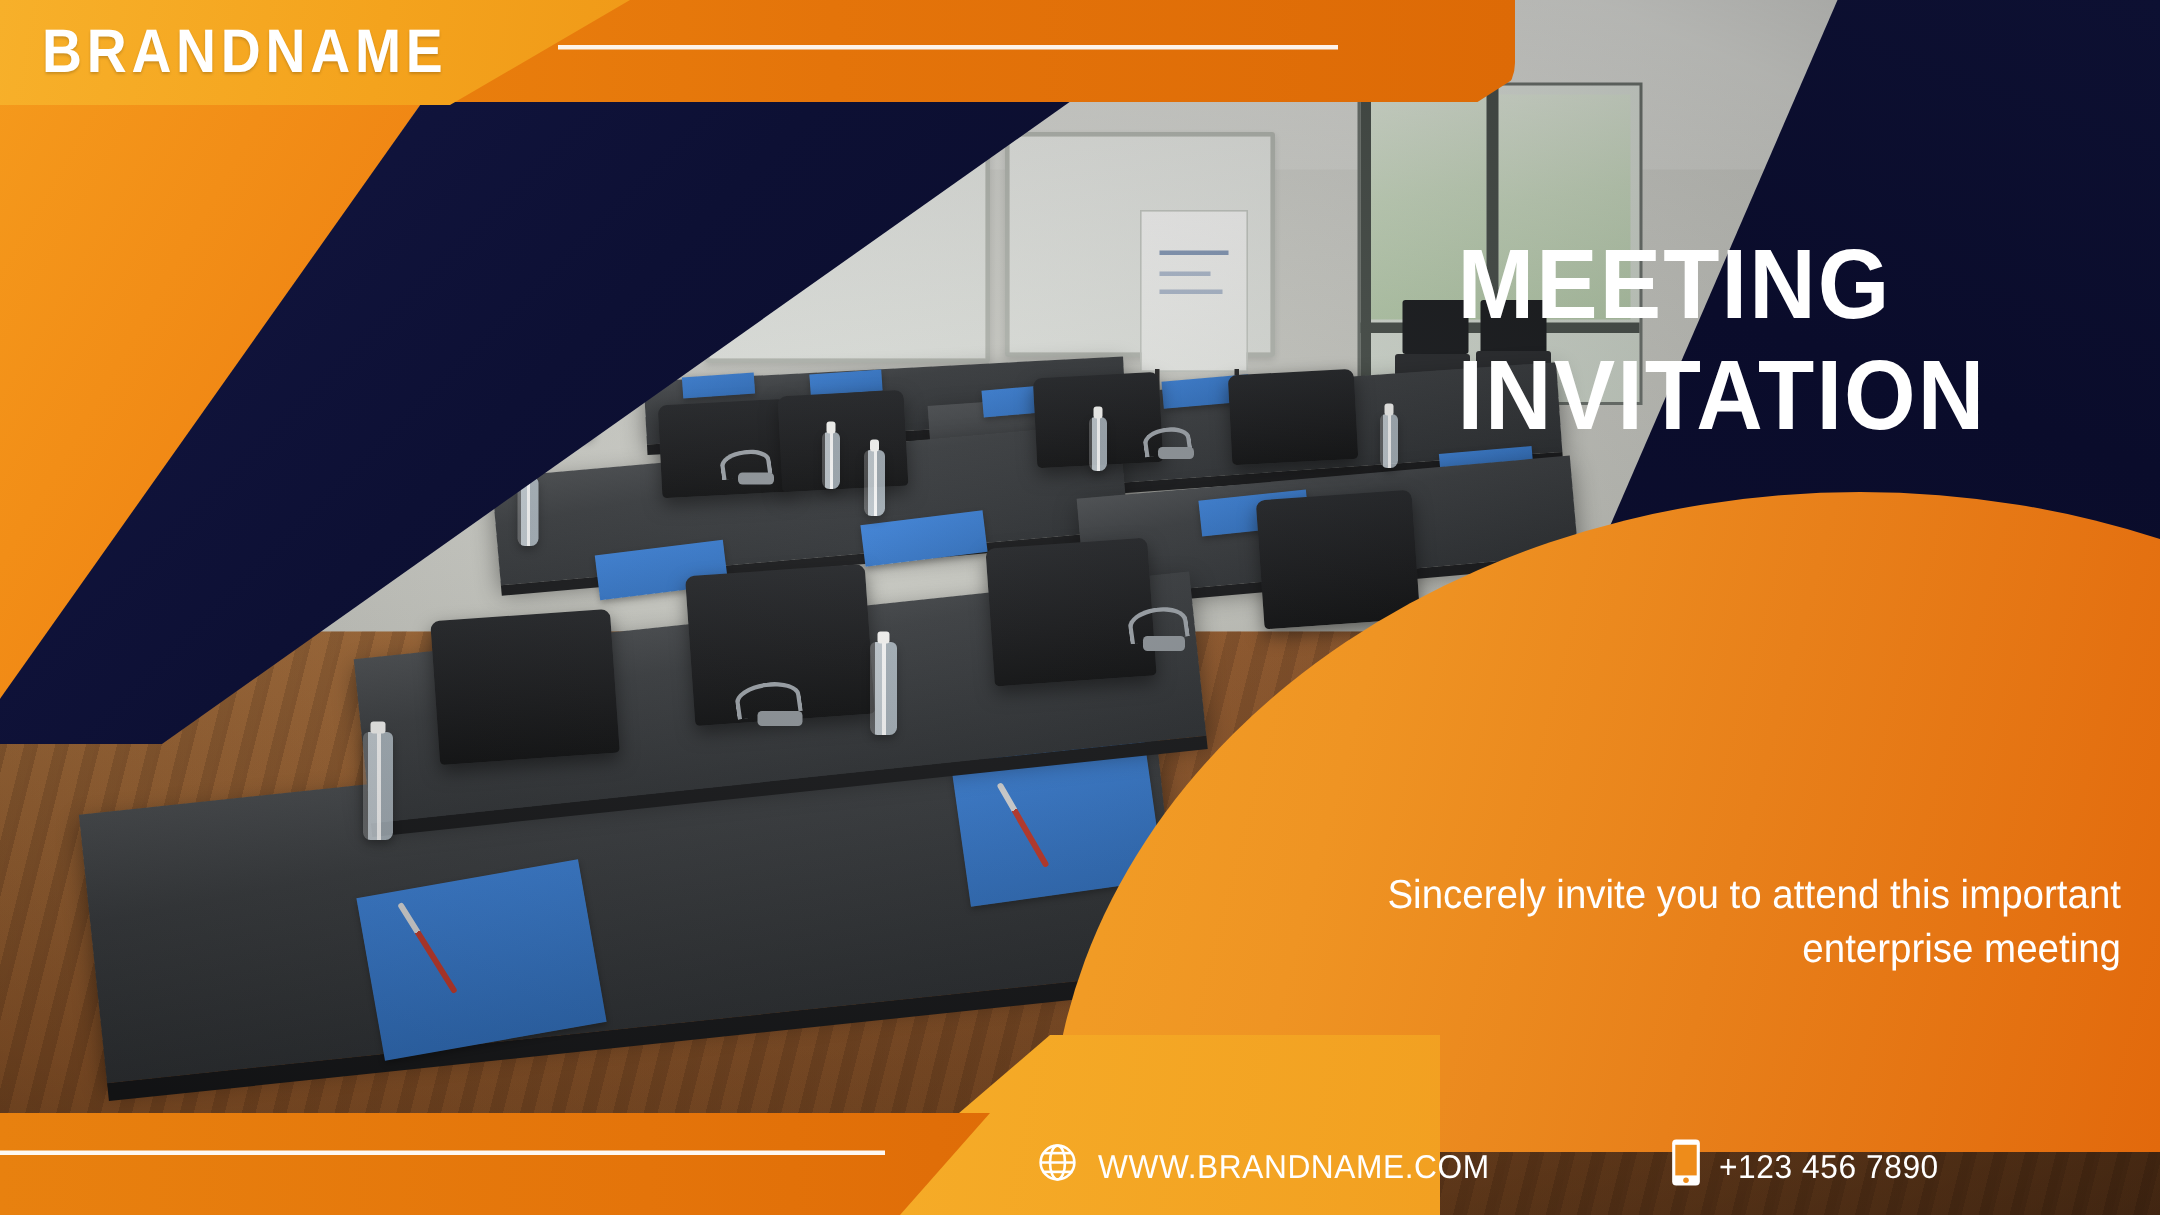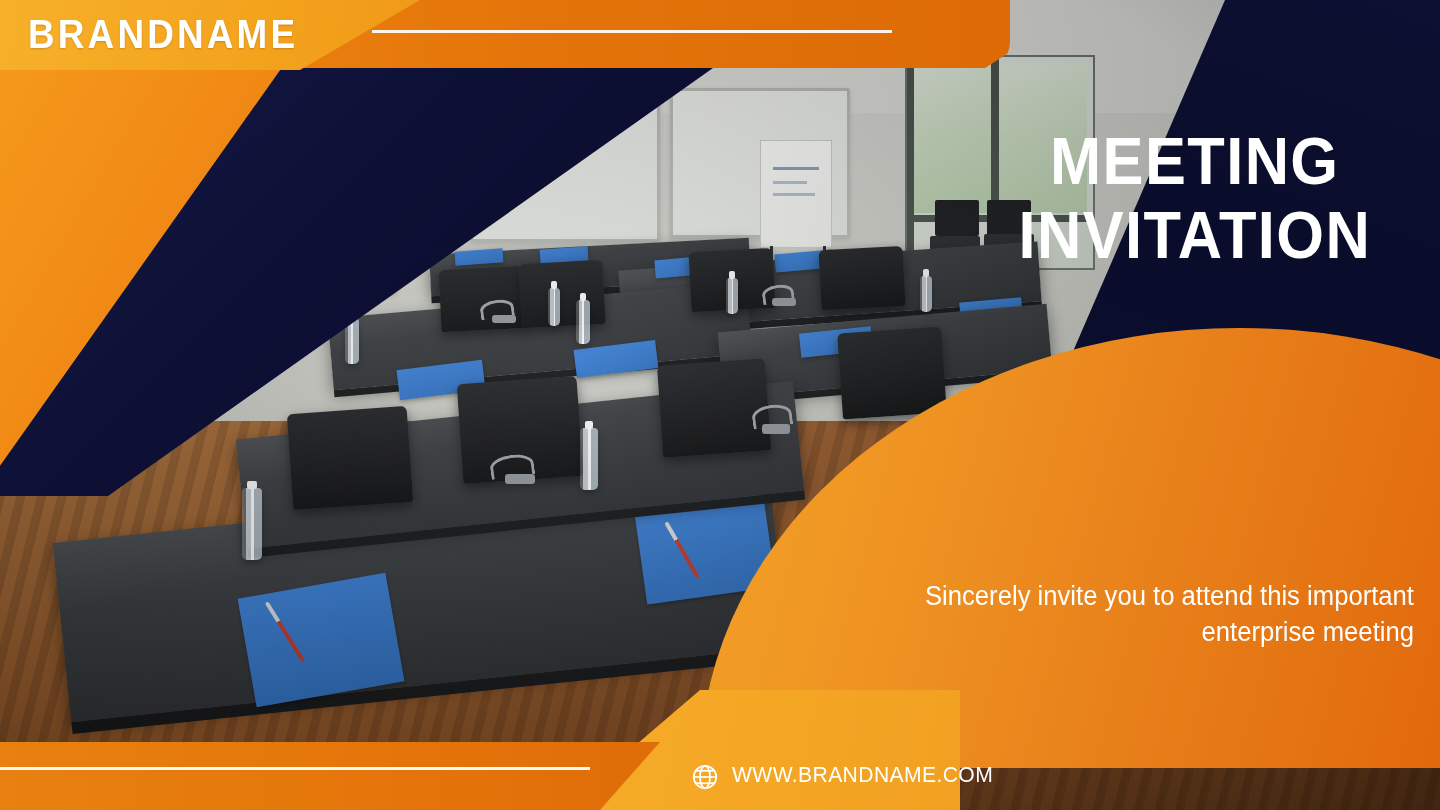--- a/index.html
+++ b/index.html
@@ -185,21 +185,21 @@
   
   .brand {
     position:absolute; left:28px; top:8px;
     font-size:41px; line-height:52px; font-weight:700; color:#fff;
     letter-spacing:3.5px; font-family:"Liberation Sans Narrow","Liberation Sans",sans-serif;
     transform:scaleX(.9); transform-origin:left center;
     text-shadow:0 1px 2px rgba(0,0,0,.18);
   }
 
   .title-block {
-    position:absolute; right:22px; top:124px; width:480px; text-align:center;
+    position:absolute; right:22px; top:152px; width:480px; text-align:left;
   }
   .title-line {
     display:block; color:#fff; font-weight:700;
     font-size:66px; line-height:74px; letter-spacing:1.5px;
     font-family:"Liberation Sans Narrow","Liberation Sans",sans-serif;
     transform:scaleX(.93); transform-origin:right center;
   }
 
   .headline {
     position:absolute; right:24px; top:448px; width:580px; text-align:right;
@@ -217,21 +217,21 @@
     color:#fff; font-size:27px; line-height:36px; font-weight:400;
     font-family:"Liberation Sans Narrow","Liberation Sans",sans-serif;
     transform:scaleX(.95); transform-origin:right center;
   }
   .subcopy span { display:block; }
 
   .contacts {
     position:absolute; left:690px; bottom:14px; width:740px;
     display:flex; align-items:center; gap:110px;
   }
-  .contact { display:flex; align-items:flex-start; gap:12px; }
+  .contact { display:flex; align-items:center; gap:12px; }
   .contact-text {
     color:#fff; font-size:22px; letter-spacing:.4px; white-space:nowrap;
     font-family:"Liberation Sans Narrow","Liberation Sans",sans-serif;
     transform:scaleX(.96); transform-origin:left center;
   }
   .ic { display:block; }
 </style>
 </head>
 <body>
 
@@ -426,15 +426,25 @@
           <circle cx="12" cy="12" r="9"></circle>
           <ellipse cx="12" cy="12" rx="4" ry="9"></ellipse>
           <line x1="3" y1="12" x2="21" y2="12"></line>
           <line x1="4.6" y1="7" x2="19.4" y2="7"></line>
           <line x1="4.6" y1="17" x2="19.4" y2="17"></line>
         </svg>
       </span>
       <span class="contact-text">WWW.BRANDNAME.COM</span>
     </div>
 
+    <div class="contact">
+      <span class="ic">
+        <svg width="20" height="32" viewBox="0 0 16 26" fill="#ffffff">
+          <rect x="0.5" y="0.5" width="15" height="25" rx="2.2" fill="#ffffff"></rect>
+          <rect x="2.2" y="3.4" width="11.6" height="16.6" fill="#ee8c1a"></rect>
+          <circle cx="8" cy="22.6" r="1.5" fill="#ee8c1a"></circle>
+        </svg>
+      </span>
+      <span class="contact-text">+123 456 7890</span>
+    </div>
   </div>
 
 </div>
 
 </body></html>

